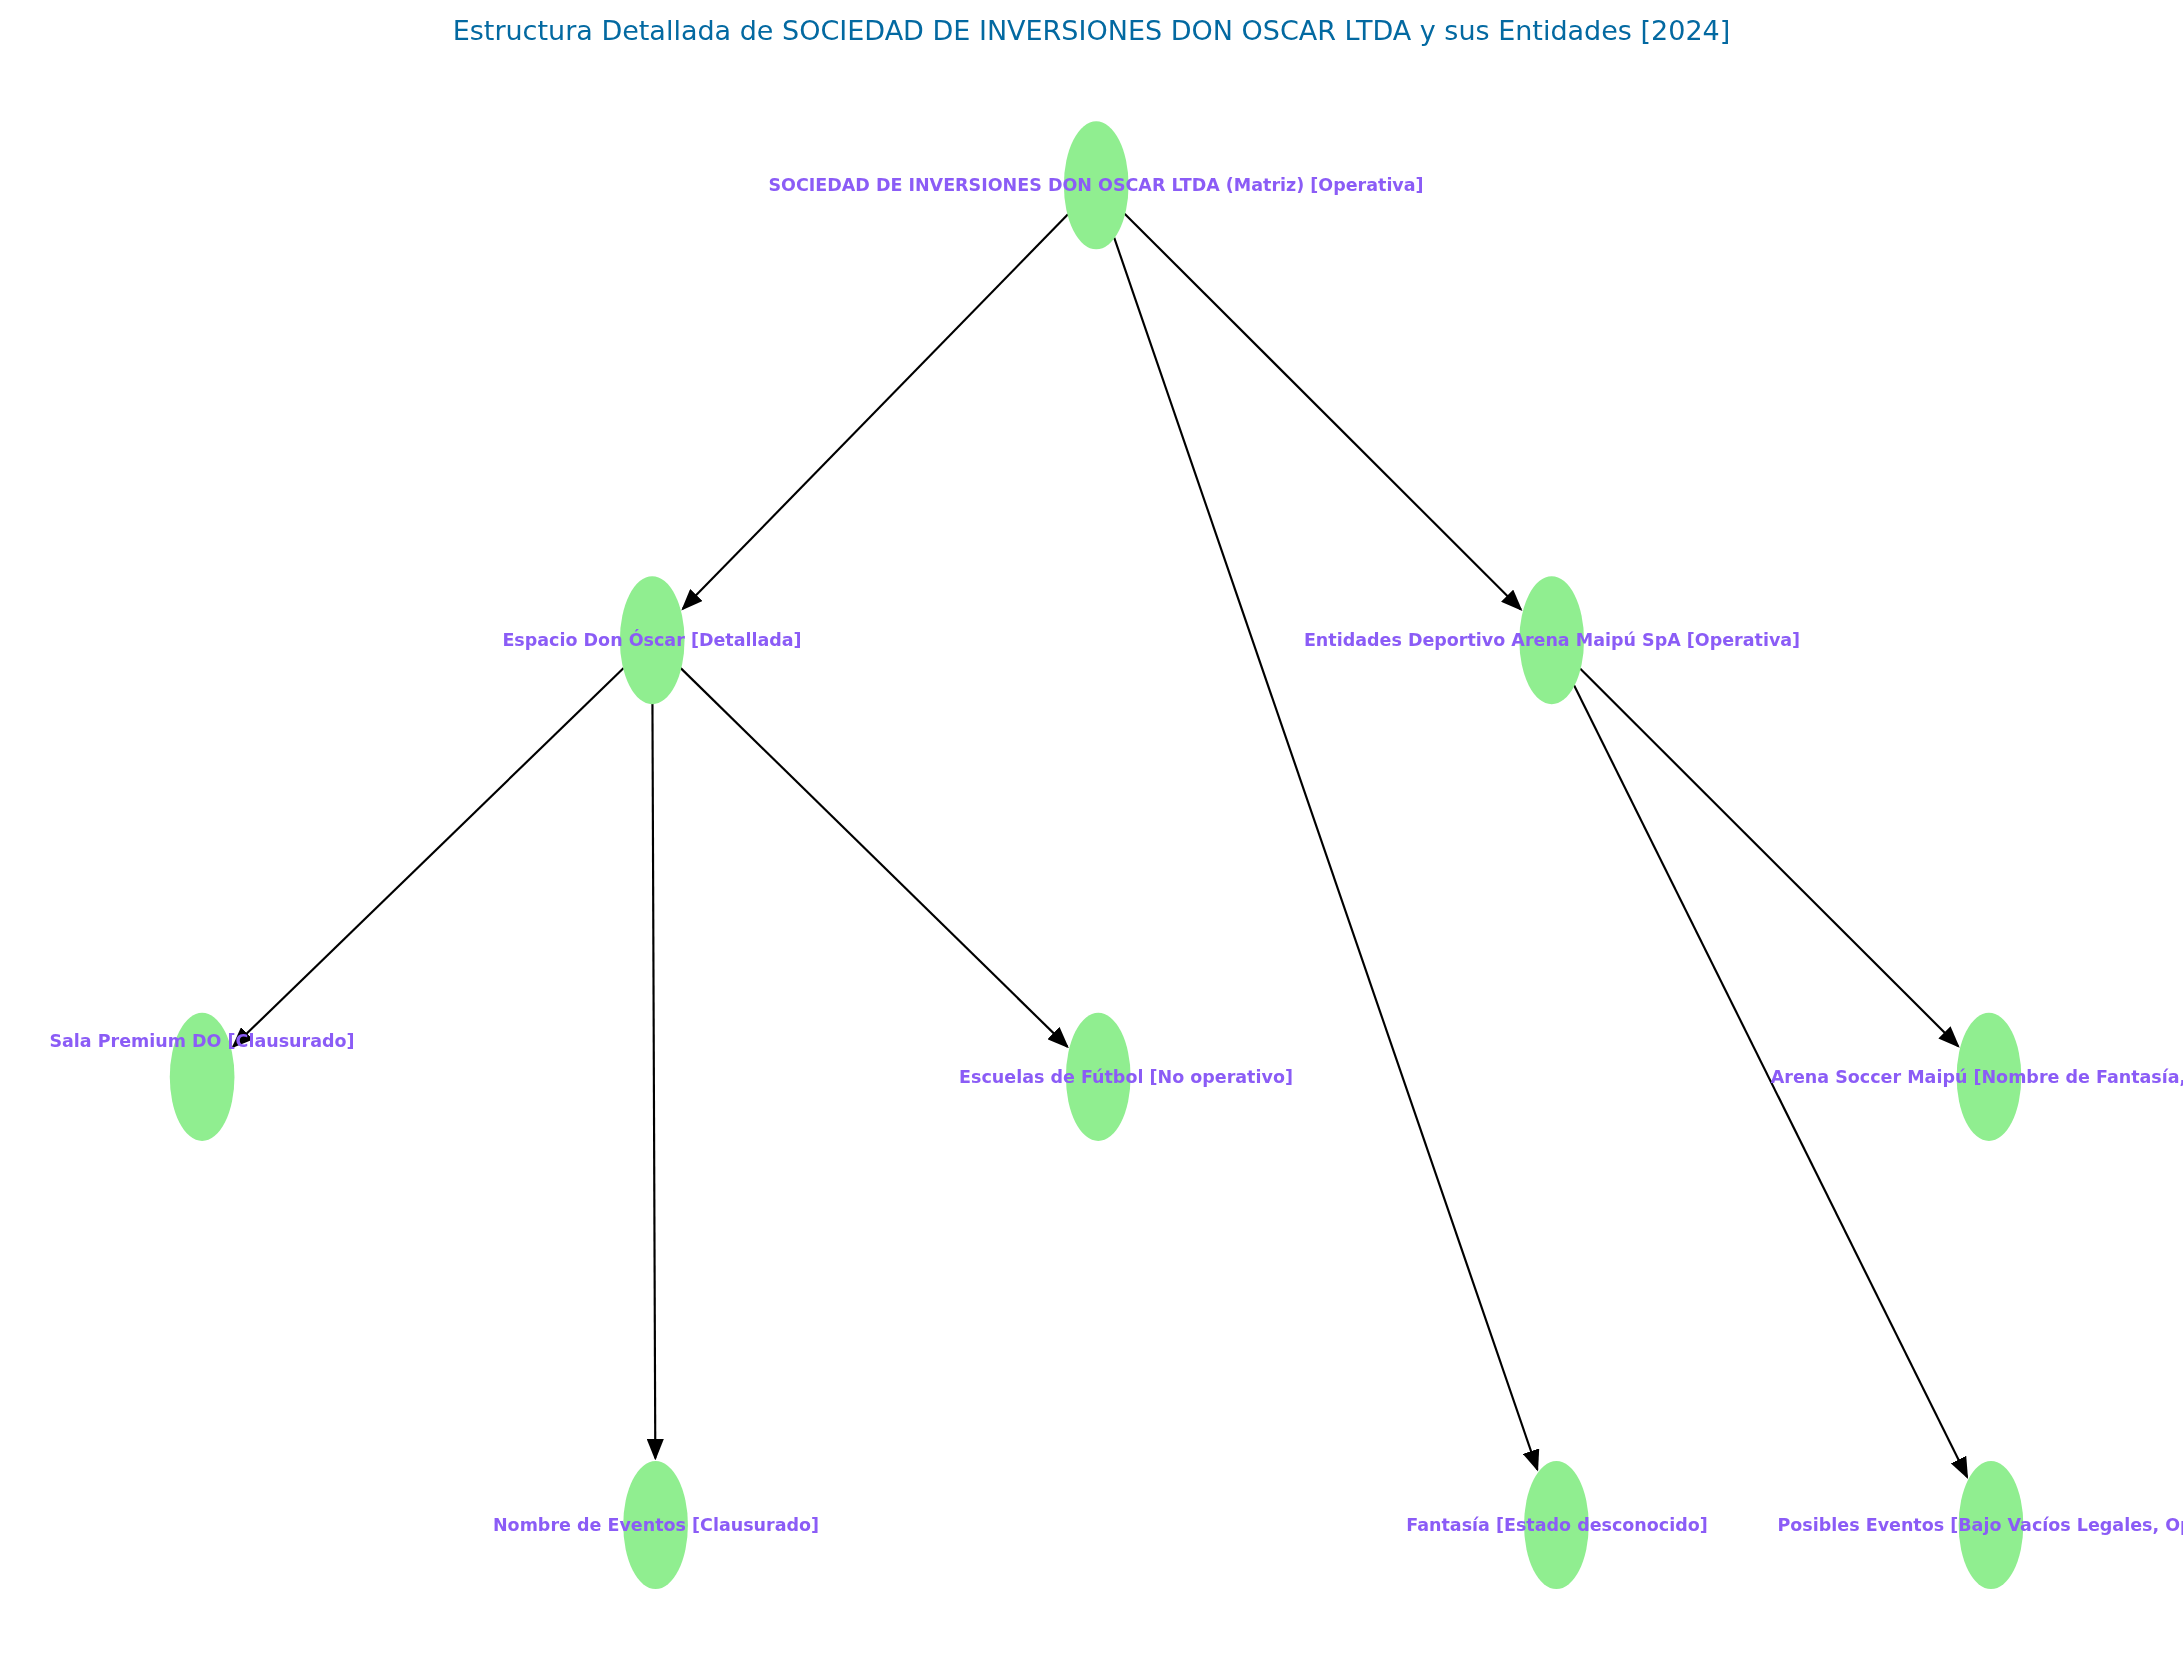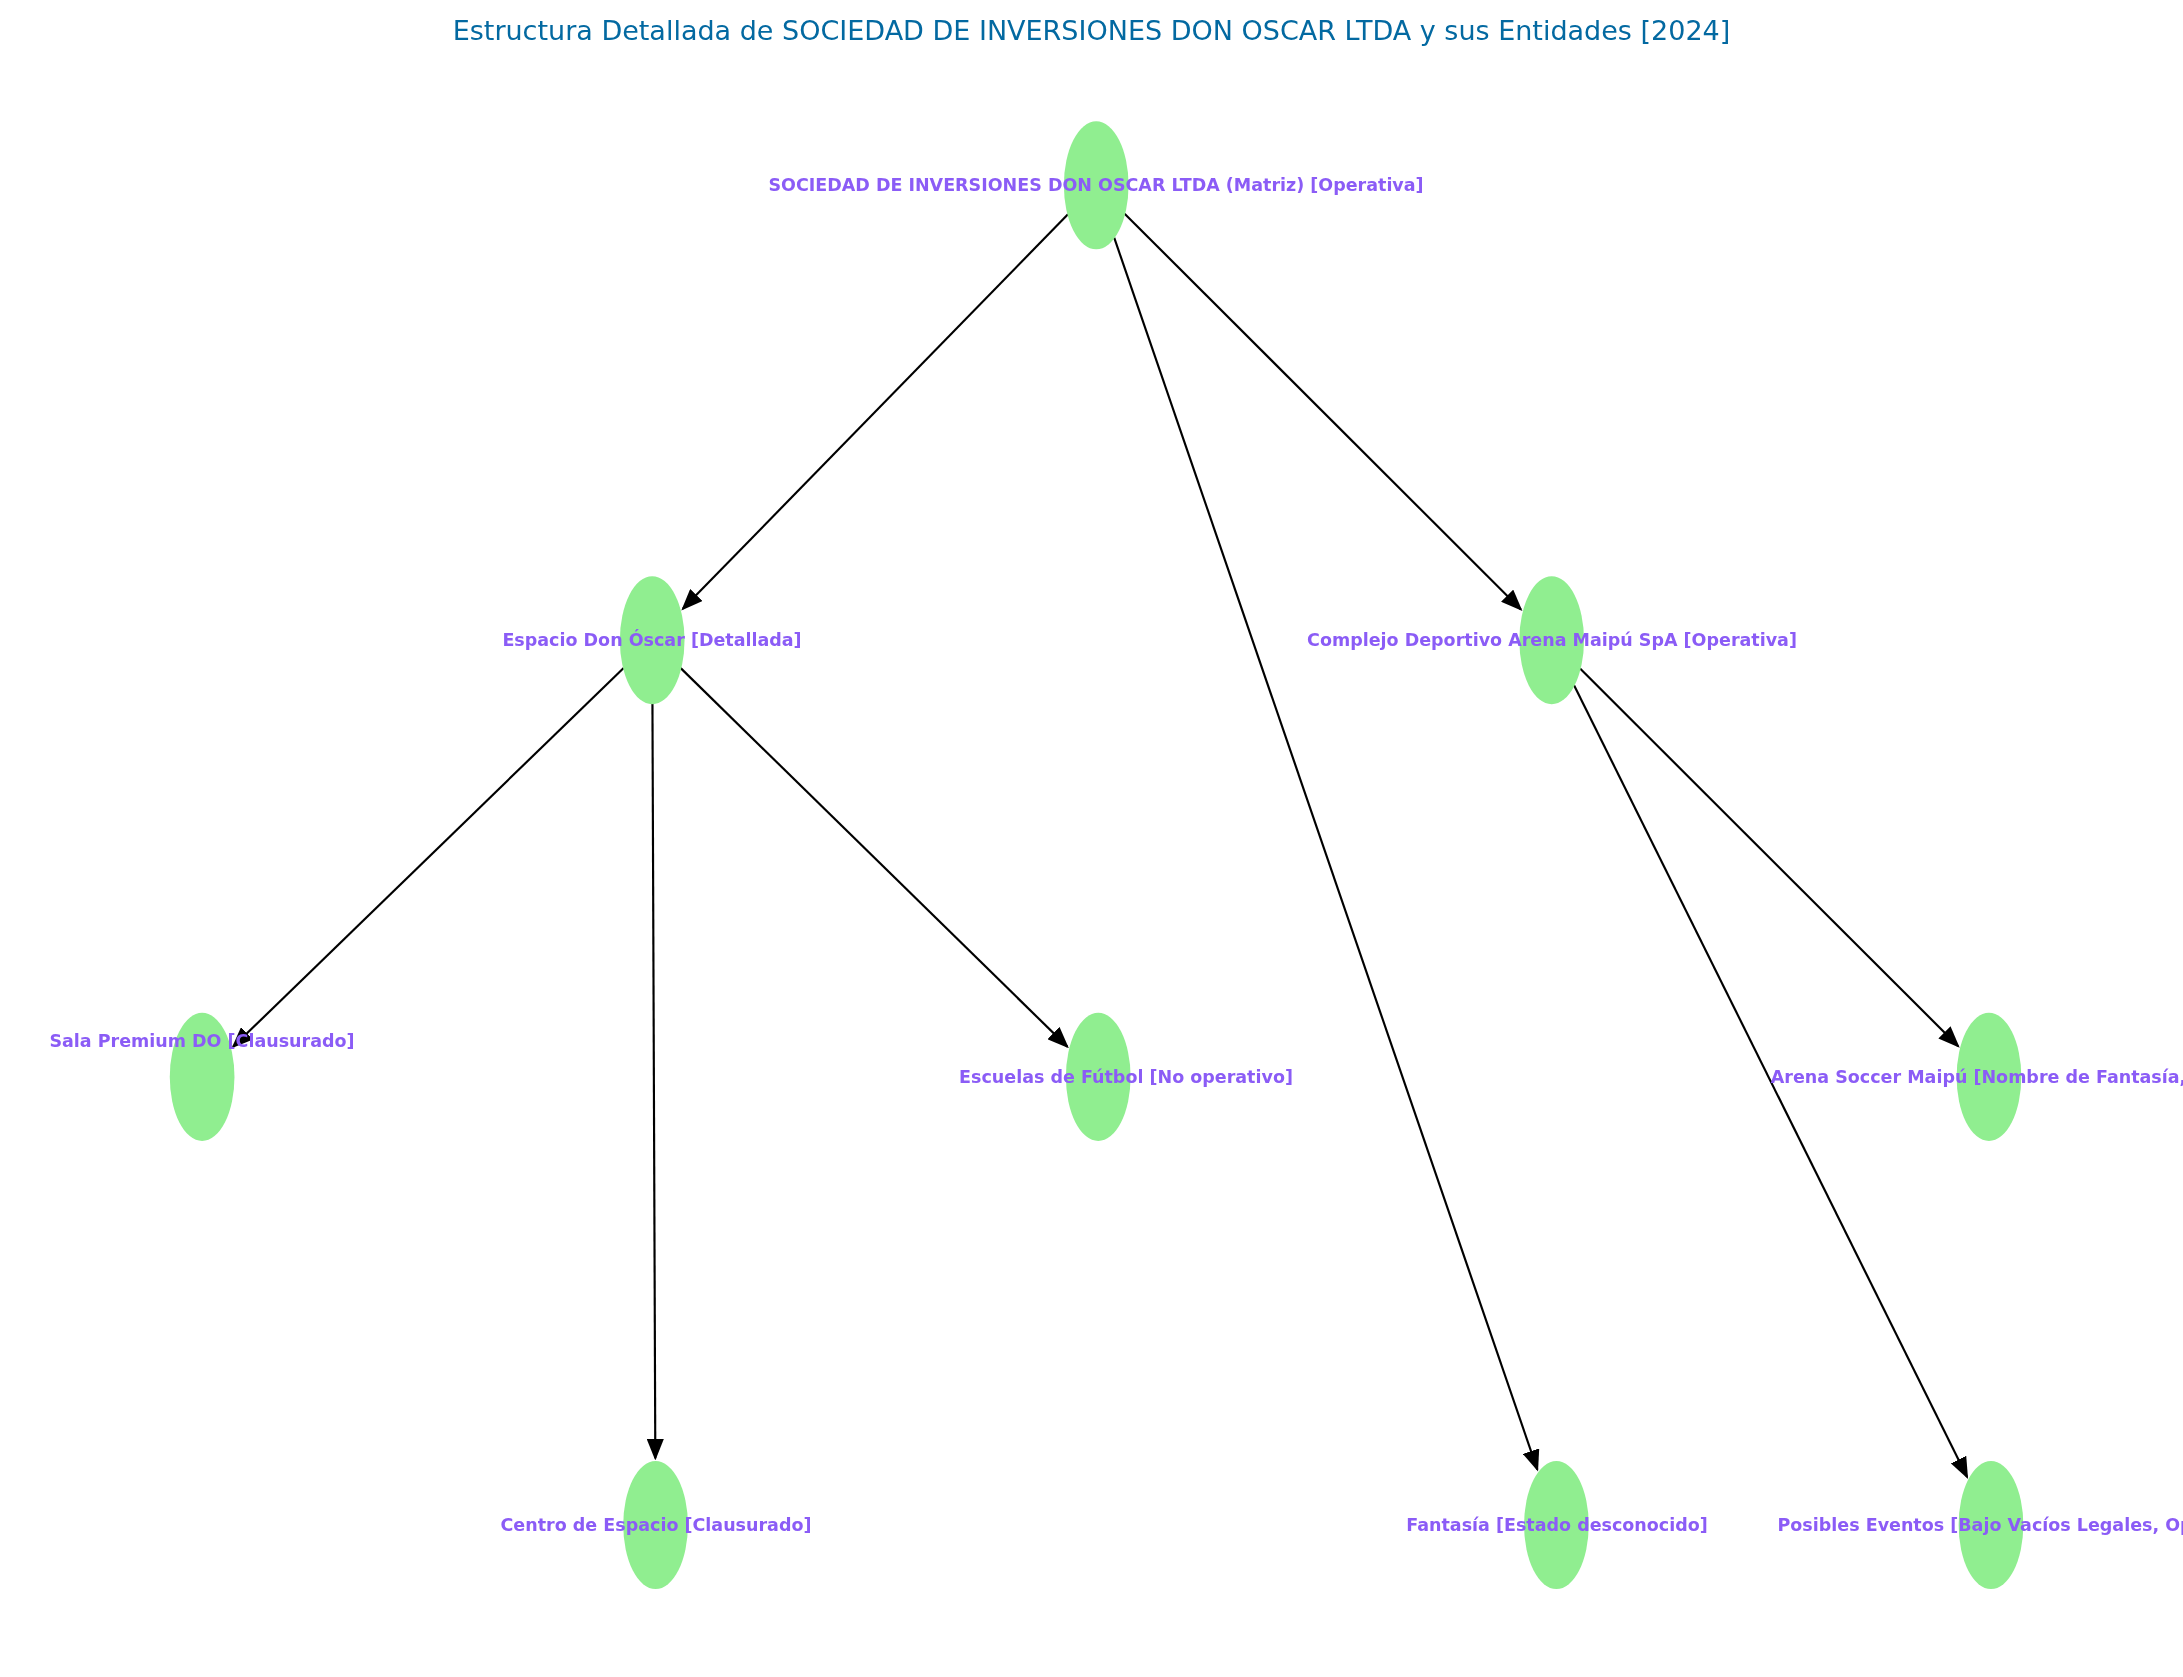--- a/index.html
+++ b/index.html
@@ -88,23 +88,23 @@
         <ellipse cx="2952" cy="1598" rx="48" ry="95" class="node-ellipse" fill="#90ee90"></ellipse>
         <ellipse cx="973" cy="2263" rx="48" ry="95" class="node-ellipse" fill="#90ee90"></ellipse>
         <ellipse cx="2310" cy="2263" rx="48" ry="95" class="node-ellipse" fill="#90ee90"></ellipse>
         <ellipse cx="2955" cy="2263" rx="48" ry="95" class="node-ellipse" fill="#90ee90"></ellipse>
       </g>
   </svg>
 
   <div id="labels-layer">
       <div class="node-label" style="left: 1096px; top: 185px;">SOCIEDAD DE INVERSIONES DON OSCAR LTDA (Matriz) [Operativa]</div>
       <div class="node-label" style="left: 652px; top: 640px;">Espacio Don Óscar [Detallada]</div>
-      <div class="node-label" style="left: 1552px; top: 640px;">Complejo Deportivo Arena Maipú SpA [Operativa]</div>
+      <div class="node-label" style="left: 1552px; top: 640px;">Entidades Deportivo Arena Maipú SpA [Operativa]</div>
       <div class="node-label" style="left: 202px; top: 1041px;">Sala Premium DO [Clausurado]</div>
       <div class="node-label" style="left: 1126px; top: 1077px;">Escuelas de Fútbol [No operativo]</div>
       <div class="node-label" style="left: 1989px; top: 1077px;">Arena Soccer Maipú [Nombre de Fantasía, O</div>
-      <div class="node-label" style="left: 656px; top: 1525px;">Centro de Espacio [Clausurado]</div>
+      <div class="node-label" style="left: 656px; top: 1525px;">Nombre de Eventos [Clausurado]</div>
       <div class="node-label" style="left: 1557px; top: 1525px;">Fantasía [Estado desconocido]</div>
       <div class="node-label" style="left: 1991px; top: 1525px;">Posibles Eventos [Bajo Vacíos Legales, Ope</div>
     </div>
 
 </div>
 
 
 </body></html>

